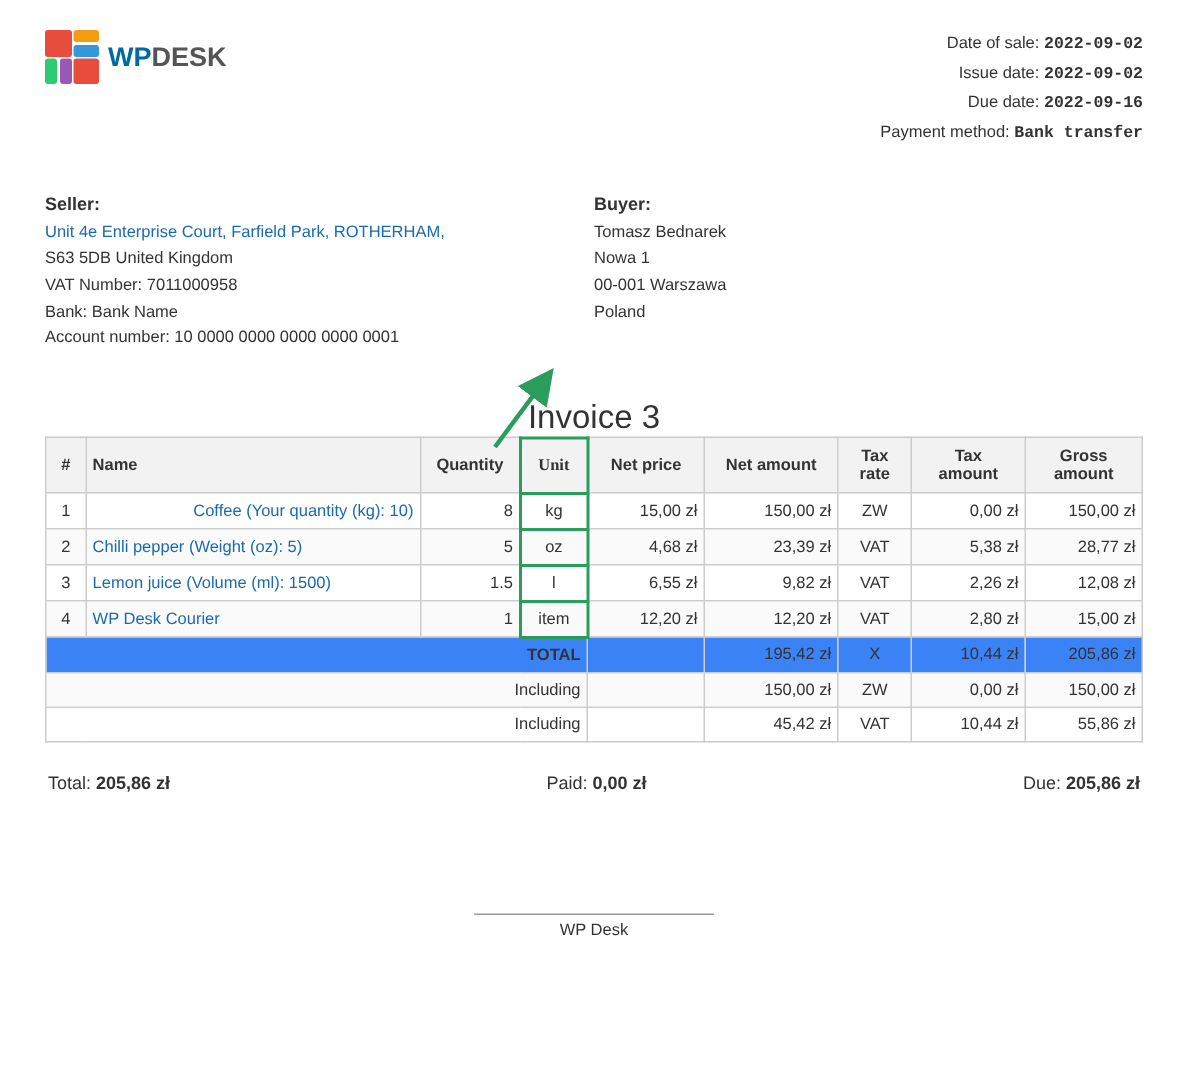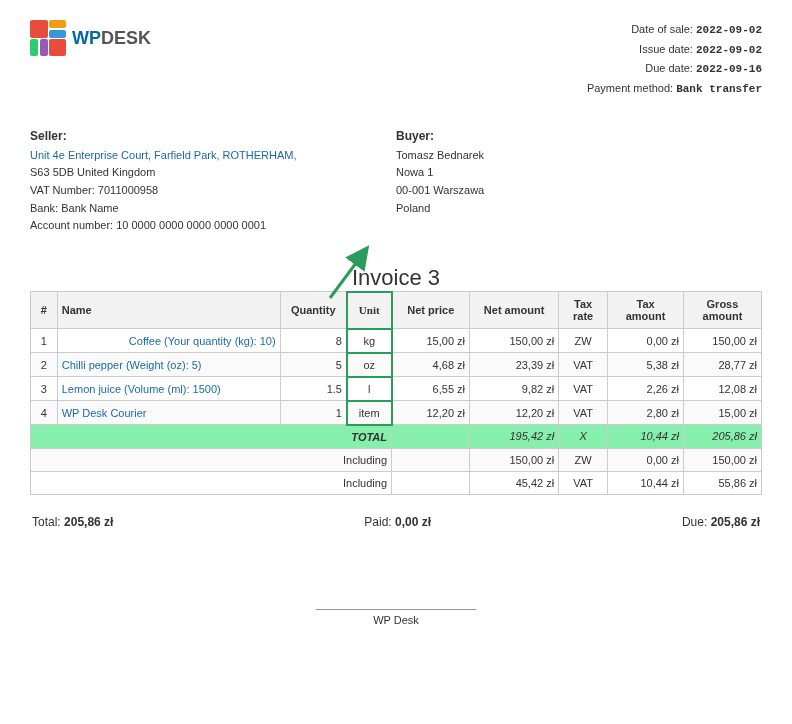--- a/index.html
+++ b/index.html
@@ -104,22 +104,21 @@
       color: #333;
     }
     .unit-header {
       border: 2.5px solid #2a9d5c !important;
       background: #f2f2f2;
       font-family: Liberation Serif, serif;
     }
 
     
     .total-row td {
-      background: #86efac;
-      font-style: italic;
+      background: #3b82f6;
     }
     .total-row .total-label {
       text-align: right;
       font-weight: bold;
     }
     .including-row td {
       background: #fff;
     }
 
     

